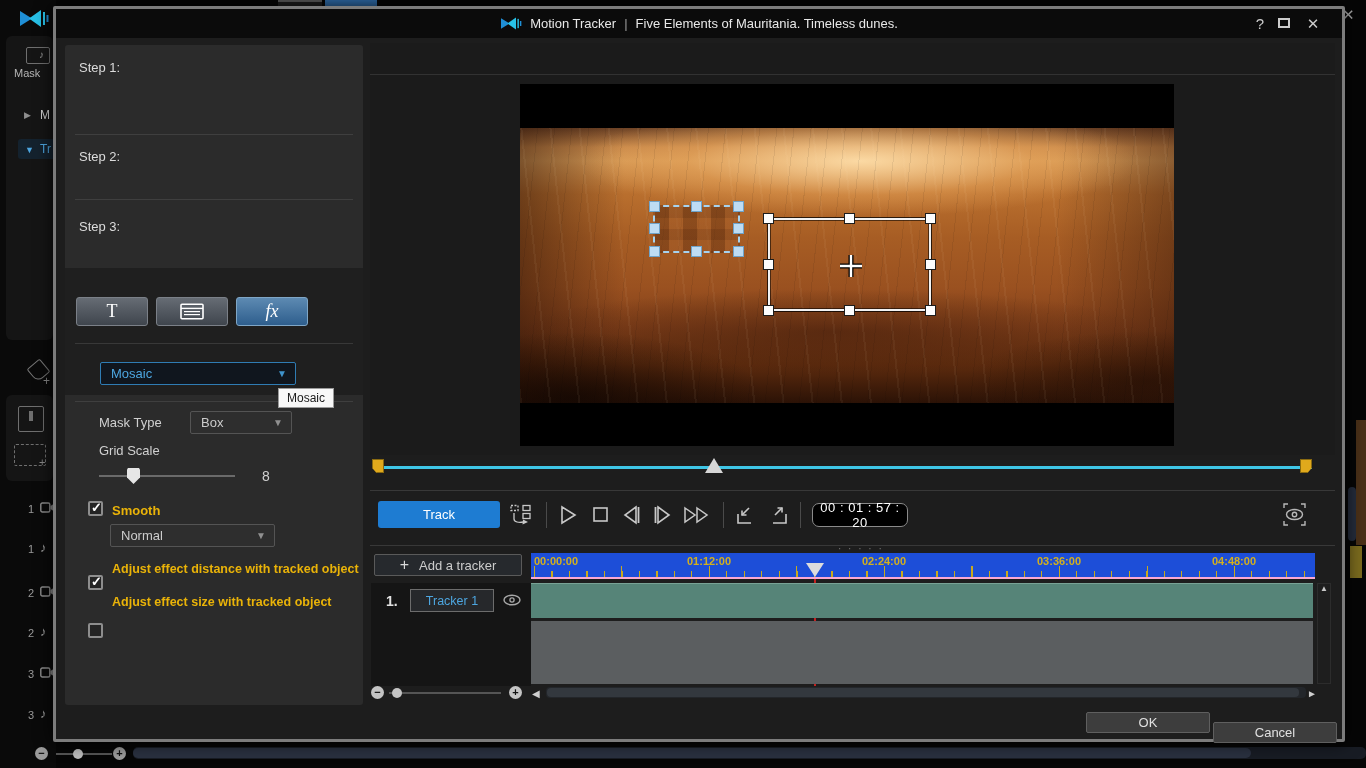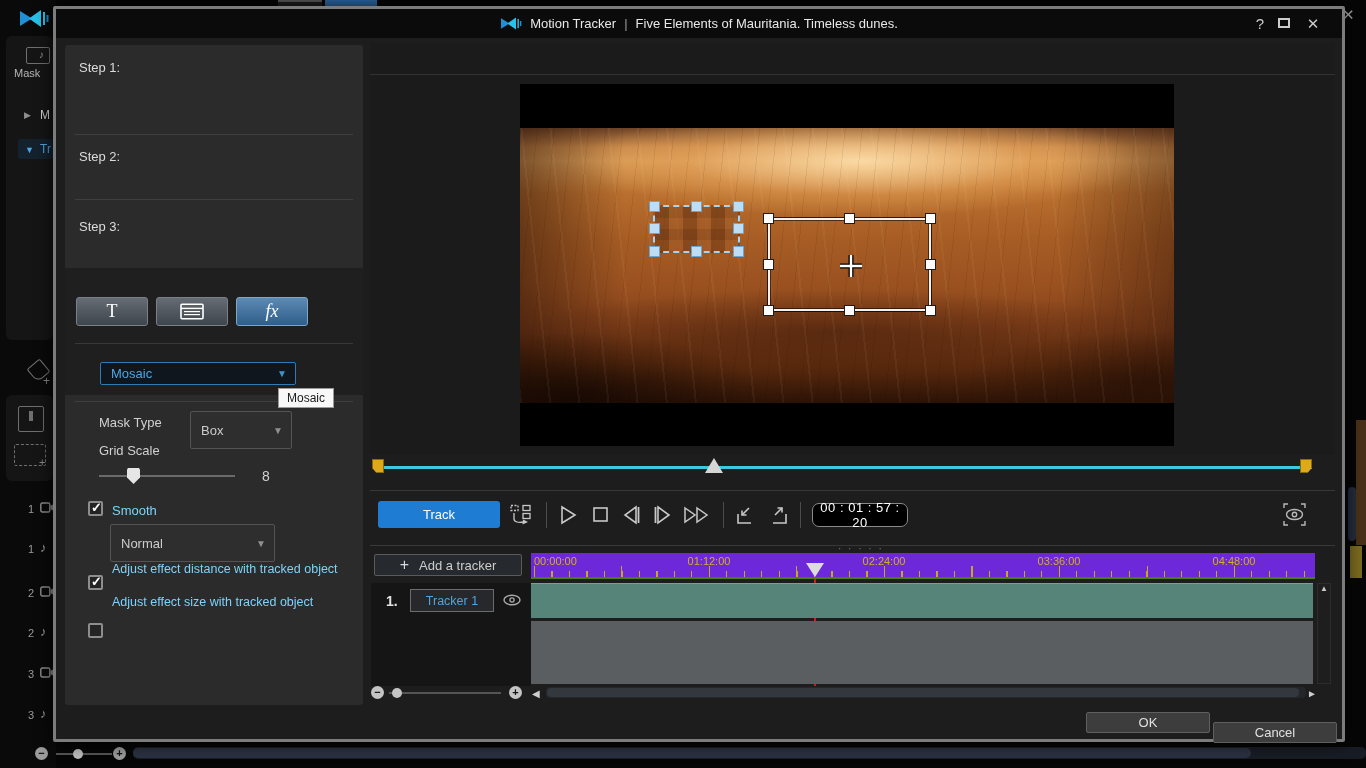--- a/index.html
+++ b/index.html
@@ -47,29 +47,29 @@
   .attach-btn.fx-active { border:1px solid #7fa6c6; background:linear-gradient(180deg,#5d8ab2 0%,#2e5e8d 100%); }
   .serifT { font-family:"Liberation Serif", serif; font-size:18px; }
   .serifFx { font-family:"Liberation Serif", serif; font-style:italic; font-size:18px; }
   .effect-dd { width:196px; height:23px; background:#10161e; border:1px solid #2f7cb4; border-radius:2px;
     display:flex; align-items:center; color:#4da6e0; font-size:13px; padding:0 8px 0 10px; justify-content:space-between; }
   .dd-arrow-blue { color:#3f93cc; font-size:10px; }
   .tooltip { background:#f8f8f8; border:1px solid #9a9a9a; color:#1a1a1a; font-size:12px;
     padding:2px 8px; }
   .field-label { color:#d0d0d0; font-size:13px; }
   .gray-dd { background:#2e2e2e; border:1px solid #545454; border-radius:2px; display:flex;
-    align-items:center; justify-content:space-between; color:#cccccc; font-size:13px; padding:0 8px 0 10px; height:38px; }
+    align-items:center; justify-content:space-between; color:#cccccc; font-size:13px; padding:0 8px 0 10px; height:23px; }
   .dd-arrow-gray { color:#909090; font-size:10px; }
   .slider-track { height:2px; background:#6a6a6a; }
   .slider-thumb { width:13px; height:16px; background:#e6e6e6;
     clip-path:polygon(8% 0,92% 0,100% 10%,100% 60%,50% 100%,0 60%,0 10%); }
   .checkbox { width:15px; height:15px; background:#242424; border:2px solid #8d8d8d; border-radius:2px;
     position:relative; }
   .checkbox .tick { position:absolute; left:1px; top:-3px; color:#fff; font-size:13px; font-weight:bold; }
-  .cb-label { color:#7dd3fc; font-size:12.5px; white-space:nowrap; }
+  .cb-label { color:#eab308; font-size:12.5px; white-space:nowrap;font-weight:bold; }
 
   
   .preview-panel { left:314px; top:34px; width:965px; height:412px; background:#1b1b1b; }
   .preview-hairline { background:#323232; height:1px; }
   .video-frame { background:#000; overflow:hidden; }
   .landscape {
     background:
       radial-gradient(55% 26% at 52% 12%, rgba(255,224,172,.9) 0%, rgba(233,166,92,.45) 48%, rgba(180,110,50,0) 78%),
       linear-gradient(90deg, rgba(35,14,5,.5) 0%, rgba(0,0,0,0) 16%, rgba(0,0,0,0) 82%, rgba(48,20,8,.45) 100%),
       linear-gradient(180deg,#6e4326 0%,#c9894a 7%,#d79a55 12%,#b96f2e 24%,#a75d24 40%,#9a5120 58%,#82401a 72%,#5d2b0e 86%,#2b1206 100%);
@@ -103,21 +103,21 @@
     font-size:13px; display:flex; align-items:center; justify-content:center; }
   .tsep { width:1px; height:26px; background:#4a4a4a; }
   .timecode { width:96px; height:24px; background:#000; border:1px solid #8a8a8a; border-radius:7px;
     color:#fff; font-size:13px; display:flex; align-items:center; justify-content:center; letter-spacing:.5px; }
   .grip-dots { color:#787878; font-size:10px; letter-spacing:2px; }
 
   
   .tl-divider { background:#383838; height:1px; }
   .add-tracker { width:148px; height:22px; background:#26292d; border:1px solid #5a5a5a; border-radius:2px;
     color:#cccccc; font-size:13px; display:flex; align-items:center; justify-content:center; gap:10px; }
-  .ruler { background:#6d28d9; border-bottom:2px solid #4d7c0f; }
+  .ruler { background:#1d4ed8; border-bottom:2px solid #f9a8d4;font-weight:bold; }
   .ruler-lab { position:absolute; top:2px; color:#d3b01e; font-size:11px; }
   .ticks-s { position:absolute; bottom:0; height:6px;
     background:repeating-linear-gradient(90deg,#c9a91c 0 1px, rgba(0,0,0,0) 1px 17.5px); }
   .ticks-b { position:absolute; bottom:0; height:11px;
     background:repeating-linear-gradient(90deg,#c9a91c 0 1px, rgba(0,0,0,0) 1px 87.5px); }
   .playhead-tri { width:0; height:0; border-left:9px solid transparent; border-right:9px solid transparent;
     border-top:14px solid #dcdcdc; }
   .playhead-line { width:2px; background:#c42020; }
   .tl-leftcol { background:#151515; }
   .track-teal { background:#568478; border-top:1px solid #79a295; }

